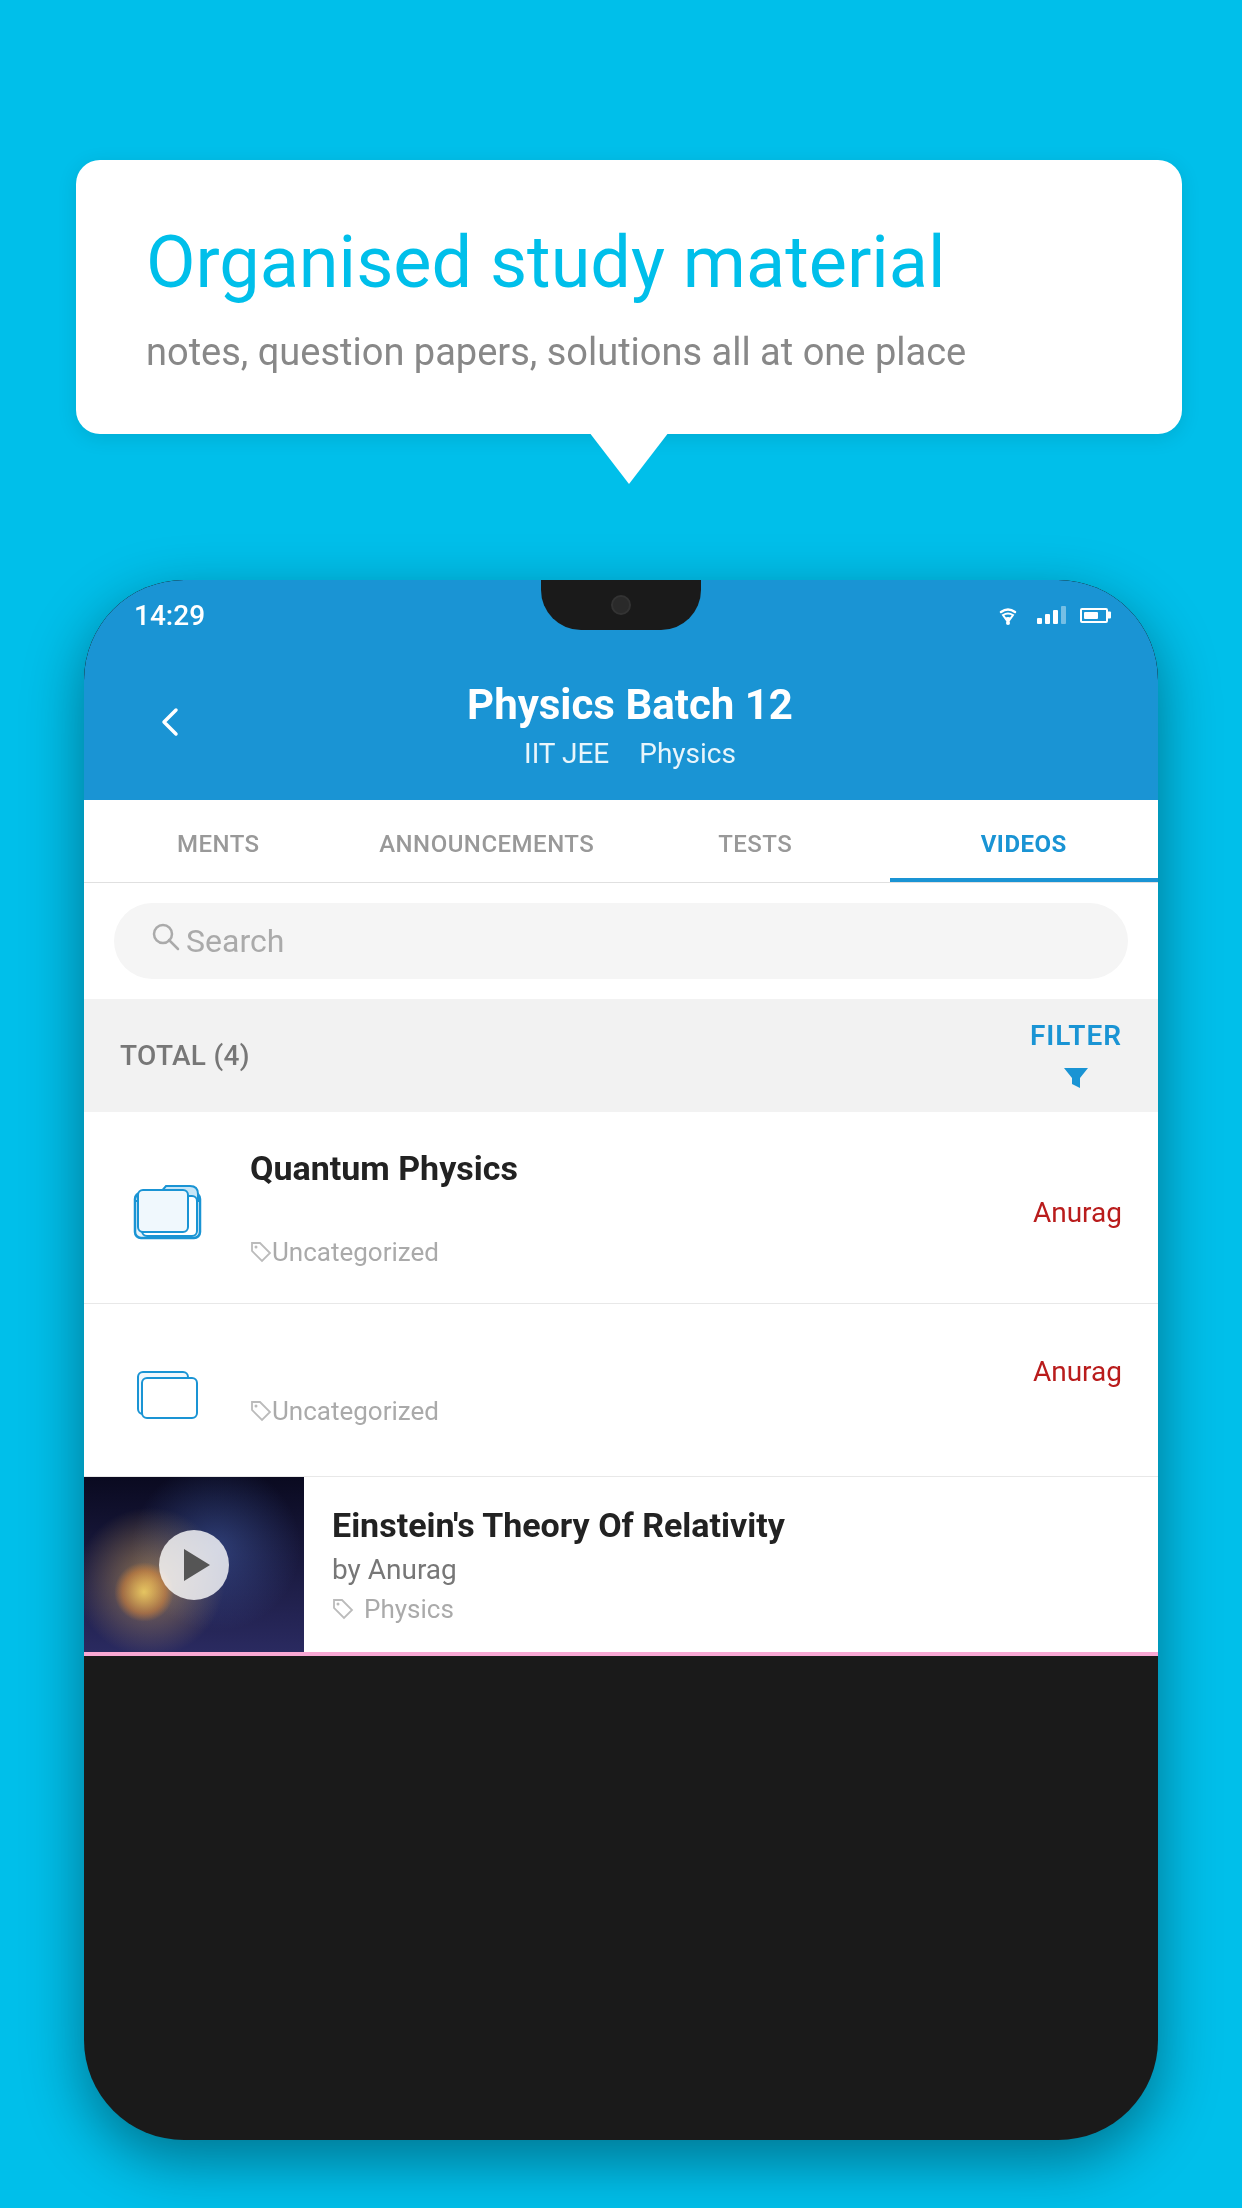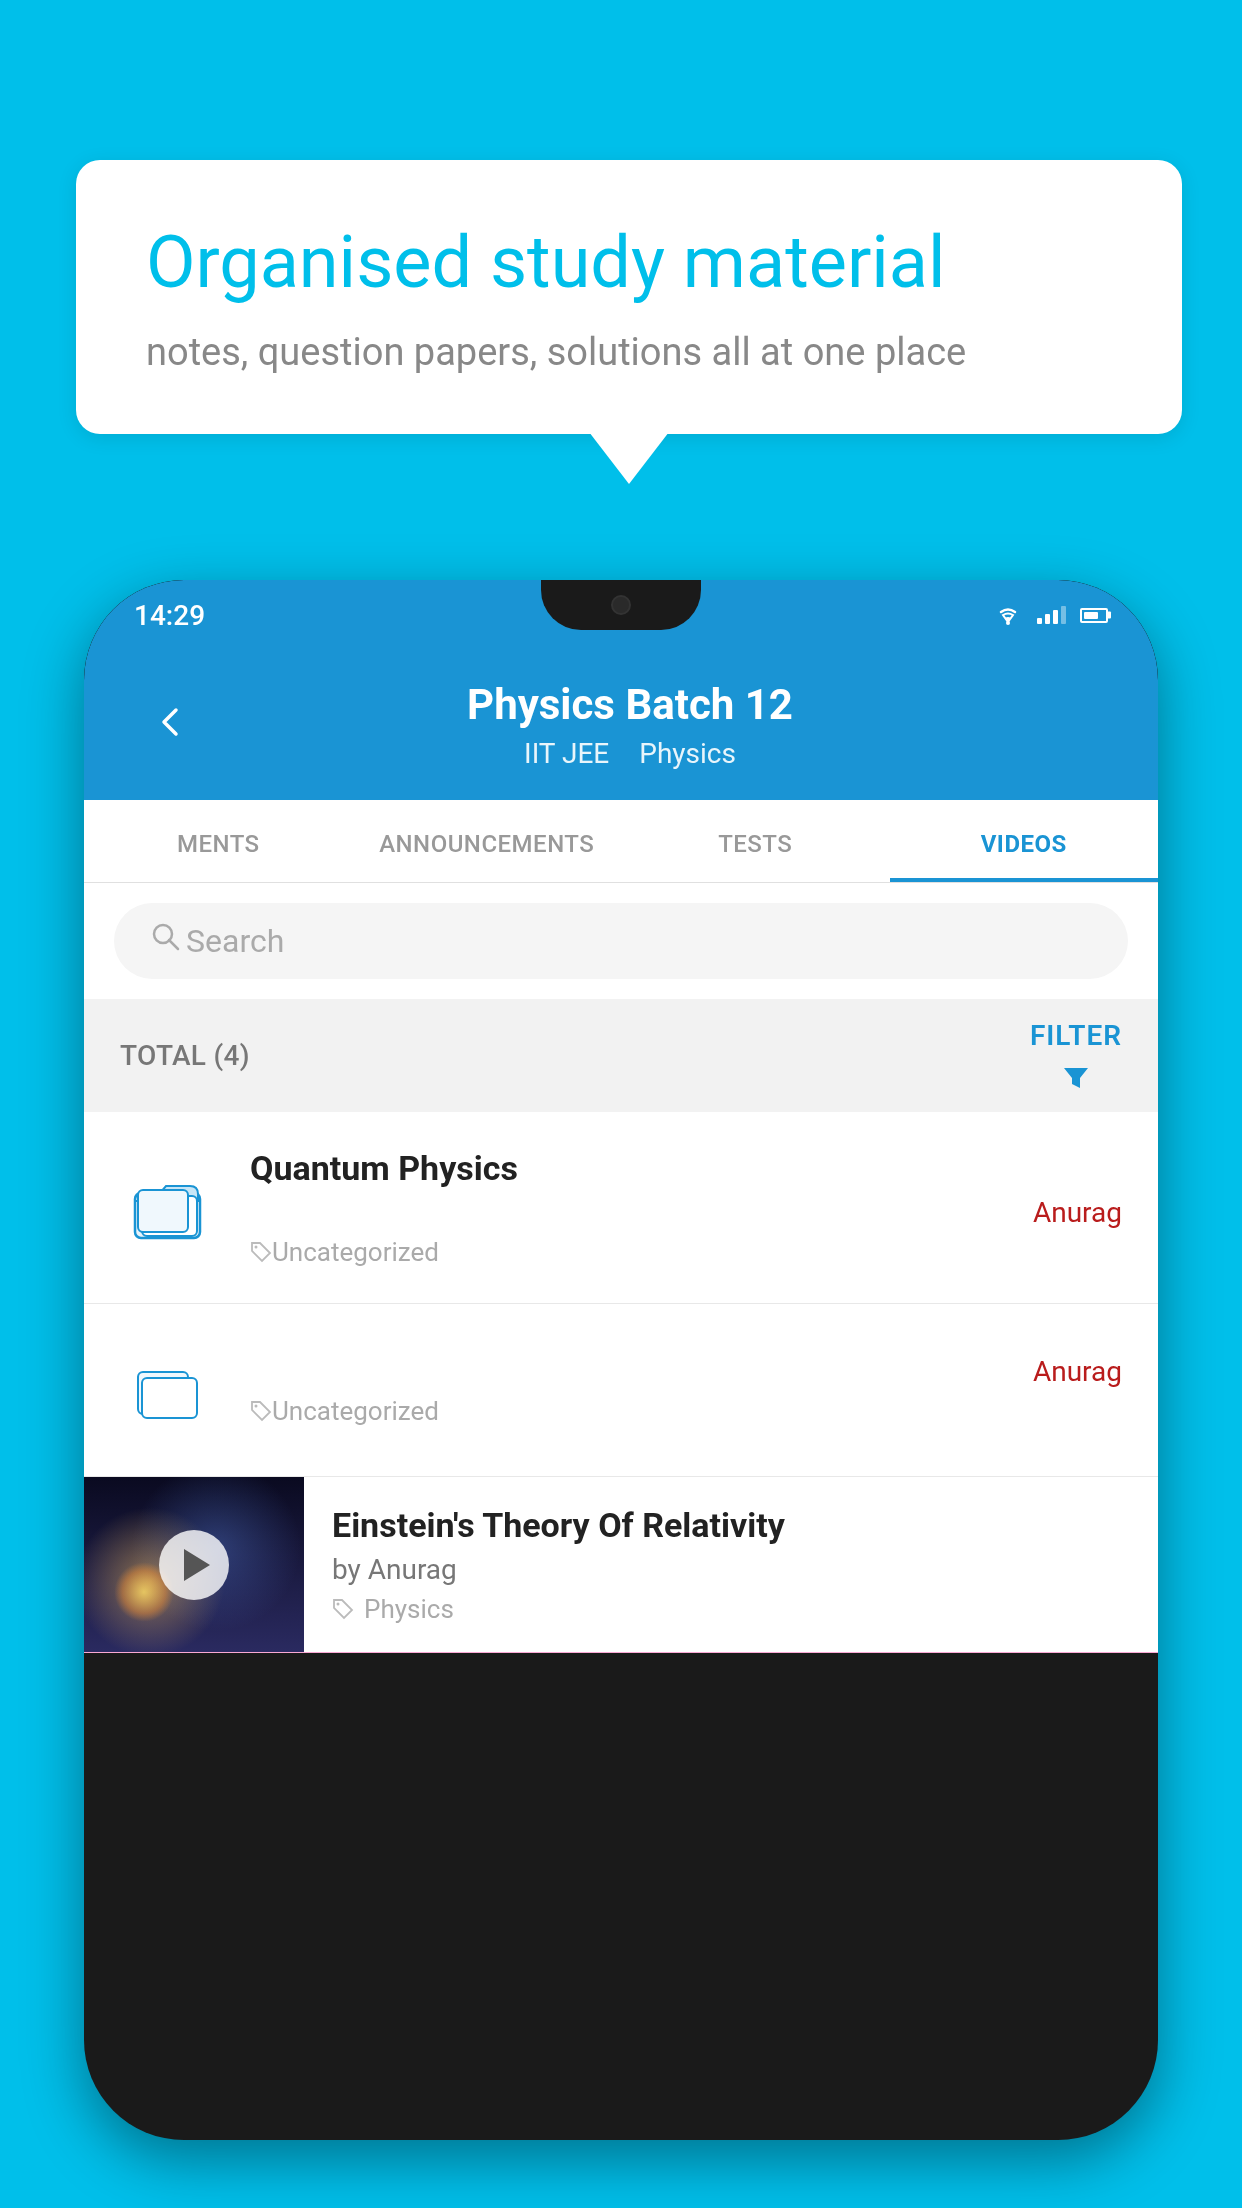--- a/index.html
+++ b/index.html
@@ -301,21 +301,21 @@
       align-items: center;
       gap: 0;
       color: #aaa;
       font-size: 26px;
     }
 
     
     .list-item-video {
       display: flex;
       align-items: stretch;
-      border-bottom: 1px solid #f9a8d4;
+      border-bottom: 4px solid #f9a8d4;
       background: white;
     }
 
     .video-thumbnail {
       width: 220px;
       min-height: 160px;
       flex-shrink: 0;
       background: linear-gradient(135deg, #1a1a2e 0%, #16213e 40%, #0f3460 70%, #533483 100%);
       position: relative;
       display: flex;

